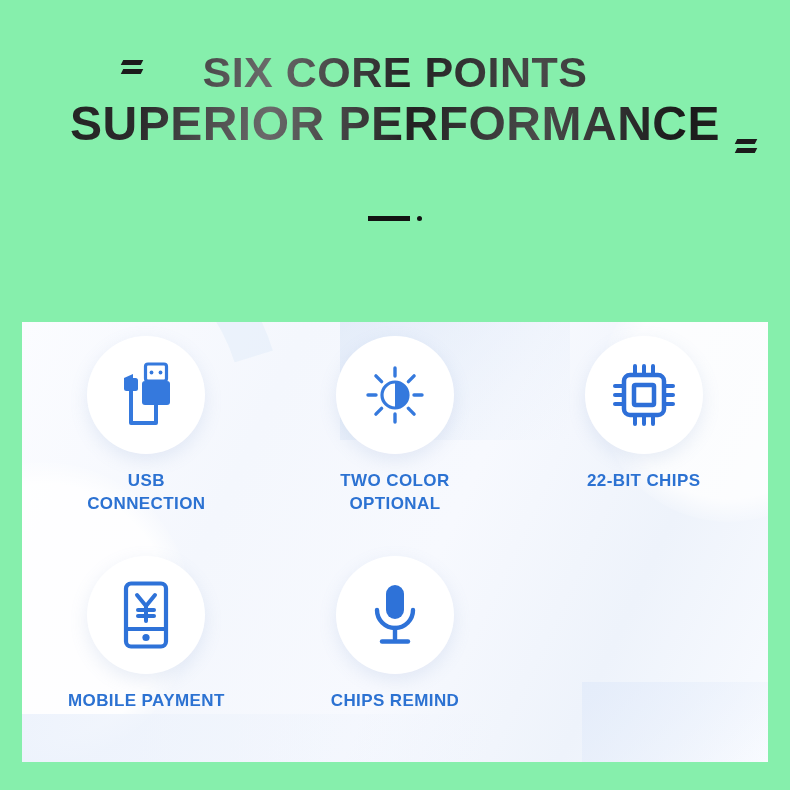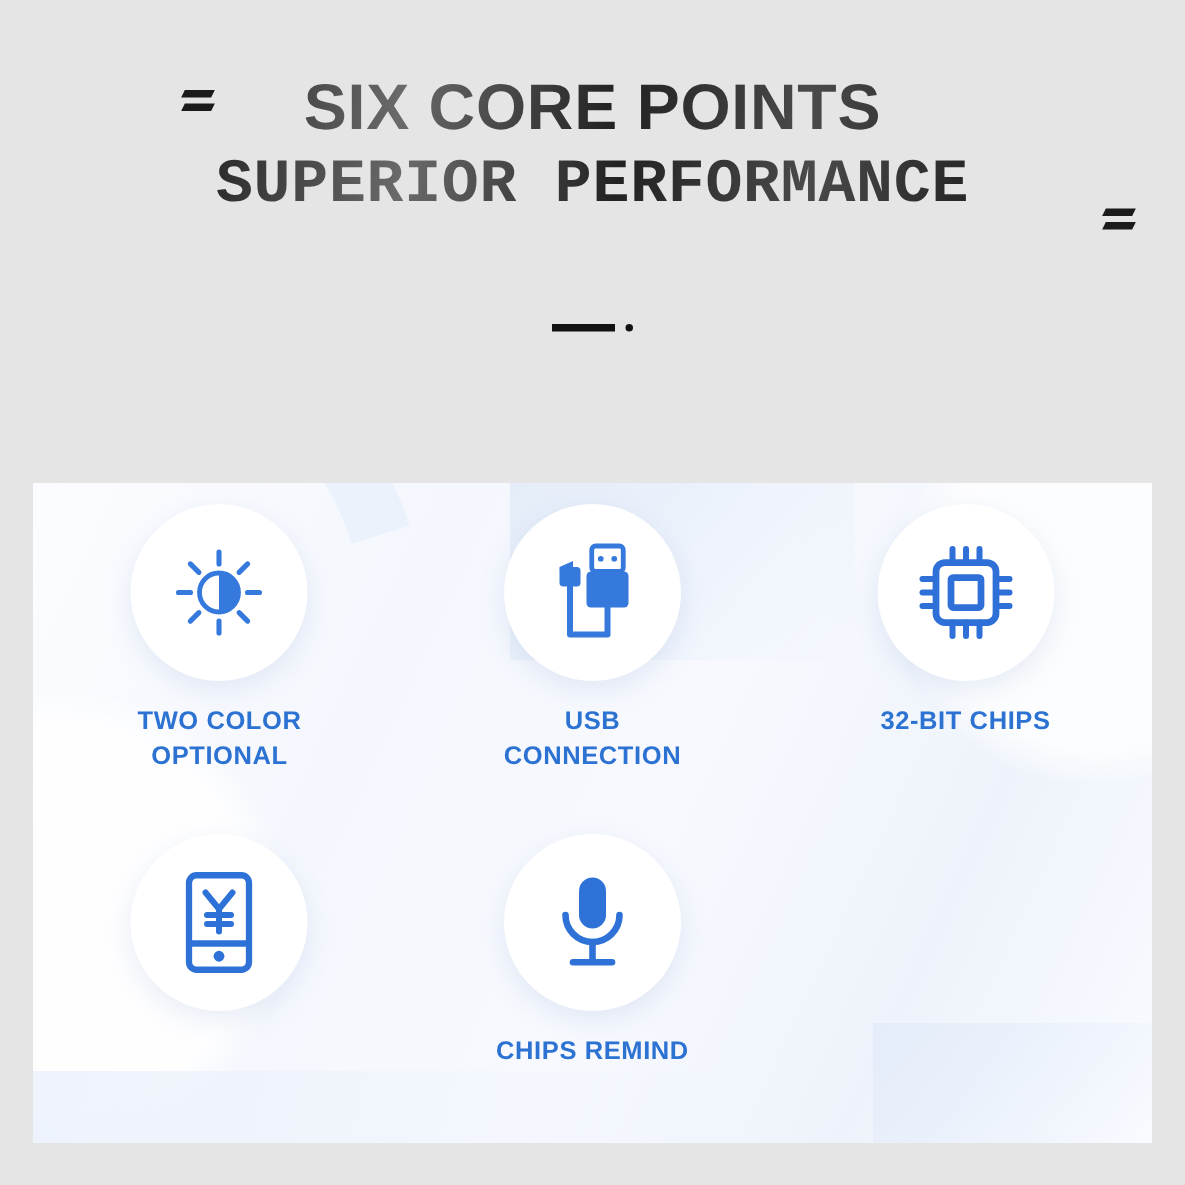--- a/index.html
+++ b/index.html
@@ -4,21 +4,21 @@
 <style>
   * { margin:0; padding:0; box-sizing:border-box; }
 
   html, body {
     width:790px; height:790px;
     background:#ffffff;
     font-family:"Liberation Sans", sans-serif;
     overflow:hidden;
   }
 
-  .page { position:relative; width:790px; height:790px; background:#e5e5e5; }
+  .page { position:relative; width:790px; height:790px; background:#86efac; }
 
   
   .heading {
     position:absolute;
     left:0; top:46px;
     width:790px;
     text-align:center;
   }
   .heading-line {
     position:relative;
@@ -27,21 +27,21 @@
     font-weight:bold;
     letter-spacing:0.5px;
     line-height:52px;
     white-space:nowrap;
     background:linear-gradient(100deg,#1d1d1d 0%,#2b2b2b 18%,#6a6a6a 34%,#222 52%,#4a4a4a 68%,#1a1a1a 86%,#2c2c2c 100%);
     -webkit-background-clip:text;
     background-clip:text;
     color:transparent;
     -webkit-text-fill-color:transparent;
   }
-  .heading-line.l2 { font-size:41px;font-family:Liberation Mono, monospace; }
+  .heading-line.l2 { font-size:48px; }
 
   
   .slash-mark {
     position:absolute;
     width:26px; height:26px;
   }
   .slash-mark i {
     position:absolute;
     left:0;
     width:22px; height:5px;
@@ -172,20 +172,41 @@
     <div class="swoosh w1"></div>
     <div class="swoosh w2"></div>
     <div class="blob b1"></div>
     <div class="blob b2"></div>
     <div class="shade s1"></div>
     <div class="shade s2"></div>
     <div class="shade s3"></div>
   </div>
 
   <div class="grid">
+
+    <div class="cell">
+      <div class="icon-circle">
+        <span>
+          <svg width="62" height="68" viewBox="0 0 62 68">
+
+            <rect x="30.5" y="3" width="21" height="17" rx="2.5" fill="none" stroke="#3579dd" stroke-width="3.2"></rect>
+            <circle cx="36.5" cy="11.5" r="1.9" fill="#3579dd"></circle>
+            <circle cx="45.5" cy="11.5" r="1.9" fill="#3579dd"></circle>
+            <rect x="27" y="20" width="28" height="24" rx="3" fill="#3579dd"></rect>
+
+            <path d="M9 17 l9 -4 v10 l-9 -4 z" fill="#3579dd"></path>
+            <rect x="9" y="17" width="14" height="13" rx="2.5" fill="#3579dd"></rect>
+
+            <path d="M41 44 v18 h-25 v-32" fill="none" stroke="#3579dd" stroke-width="4" stroke-linecap="round" stroke-linejoin="round"></path>
+          </svg>
+        </span>
+      </div>
+      <div class="cell-label">USB
+CONNECTION</div>
+    </div>
 
     <div class="cell">
       <div class="icon-circle">
         <span>
           <svg width="62" height="62" viewBox="0 0 62 62">
             <g stroke="#3579dd" stroke-width="3.4" stroke-linecap="round">
               <line x1="31" y1="4" x2="31" y2="12"></line>
               <line x1="31" y1="50" x2="31" y2="58"></line>
               <line x1="4" y1="31" x2="12" y2="31"></line>
               <line x1="50" y1="31" x2="58" y2="31"></line>
@@ -194,41 +215,20 @@
               <line x1="50.1" y1="11.9" x2="44.4" y2="17.6"></line>
               <line x1="17.6" y1="44.4" x2="11.9" y2="50.1"></line>
             </g>
             <circle cx="31" cy="31" r="13" fill="none" stroke="#3579dd" stroke-width="3.2"></circle>
             <path d="M31 18 a13 13 0 0 1 0 26 z" fill="#3579dd"></path>
           </svg>
         </span>
       </div>
       <div class="cell-label">TWO COLOR
 OPTIONAL</div>
-    </div>
-
-    <div class="cell">
-      <div class="icon-circle">
-        <span>
-          <svg width="62" height="68" viewBox="0 0 62 68">
-
-            <rect x="30.5" y="3" width="21" height="17" rx="2.5" fill="none" stroke="#3579dd" stroke-width="3.2"></rect>
-            <circle cx="36.5" cy="11.5" r="1.9" fill="#3579dd"></circle>
-            <circle cx="45.5" cy="11.5" r="1.9" fill="#3579dd"></circle>
-            <rect x="27" y="20" width="28" height="24" rx="3" fill="#3579dd"></rect>
-
-            <path d="M9 17 l9 -4 v10 l-9 -4 z" fill="#3579dd"></path>
-            <rect x="9" y="17" width="14" height="13" rx="2.5" fill="#3579dd"></rect>
-
-            <path d="M41 44 v18 h-25 v-32" fill="none" stroke="#3579dd" stroke-width="4" stroke-linecap="round" stroke-linejoin="round"></path>
-          </svg>
-        </span>
-      </div>
-      <div class="cell-label">USB
-CONNECTION</div>
     </div>
 
     <div class="cell">
       <div class="icon-circle">
         <span>
           <svg width="64" height="64" viewBox="0 0 64 64">
             <g stroke="#2e6fd8" stroke-width="4" stroke-linecap="round">
               <line x1="23" y1="3" x2="23" y2="12"></line>
               <line x1="32" y1="3" x2="32" y2="12"></line>
               <line x1="41" y1="3" x2="41" y2="12"></line>
@@ -240,41 +240,42 @@
               <line x1="3" y1="41" x2="12" y2="41"></line>
               <line x1="52" y1="23" x2="61" y2="23"></line>
               <line x1="52" y1="32" x2="61" y2="32"></line>
               <line x1="52" y1="41" x2="61" y2="41"></line>
             </g>
             <rect x="12" y="12" width="40" height="40" rx="6" fill="none" stroke="#2e6fd8" stroke-width="4.5"></rect>
             <rect x="22" y="22" width="20" height="20" rx="1.5" fill="none" stroke="#2e6fd8" stroke-width="4.5"></rect>
           </svg>
         </span>
       </div>
-      <div class="cell-label">32-BIT CHIPS</div>
+      <div class="cell-label">22-BIT CHIPS</div>
     </div>
 
 
     <div class="cell">
       <div class="icon-circle">
         <span>
           <svg width="52" height="68" viewBox="0 0 52 68">
             <rect x="6" y="2.5" width="40" height="63" rx="5" fill="none" stroke="#2e72d8" stroke-width="4.2"></rect>
             <line x1="6" y1="48" x2="46" y2="48" stroke="#2e72d8" stroke-width="4.2"></line>
             <circle cx="26" cy="56.5" r="3.6" fill="#2e72d8"></circle>
             <g stroke="#2e72d8" stroke-width="4" stroke-linecap="round">
               <line x1="17" y1="14" x2="26" y2="25"></line>
               <line x1="35" y1="14" x2="26" y2="25"></line>
               <line x1="26" y1="25" x2="26" y2="40"></line>
               <line x1="18" y1="29" x2="34" y2="29"></line>
               <line x1="18" y1="35" x2="34" y2="35"></line>
             </g>
           </svg>
         </span>
       </div>
+      <div class="cell-label">MOBILE PAYMENT</div>
     </div>
 
     <div class="cell">
       <div class="icon-circle">
         <span>
           <svg width="56" height="66" viewBox="0 0 56 66">
             <rect x="19" y="3" width="18" height="34" rx="9" fill="#2e72d8"></rect>
             <path d="M10 28 a18 18 0 0 0 36 0" fill="none" stroke="#2e72d8" stroke-width="4.4" stroke-linecap="round"></path>
             <line x1="28" y1="46" x2="28" y2="57" stroke="#2e72d8" stroke-width="4.4" stroke-linecap="round"></line>
             <line x1="15" y1="59.5" x2="41" y2="59.5" stroke="#2e72d8" stroke-width="4.4" stroke-linecap="round"></line>

